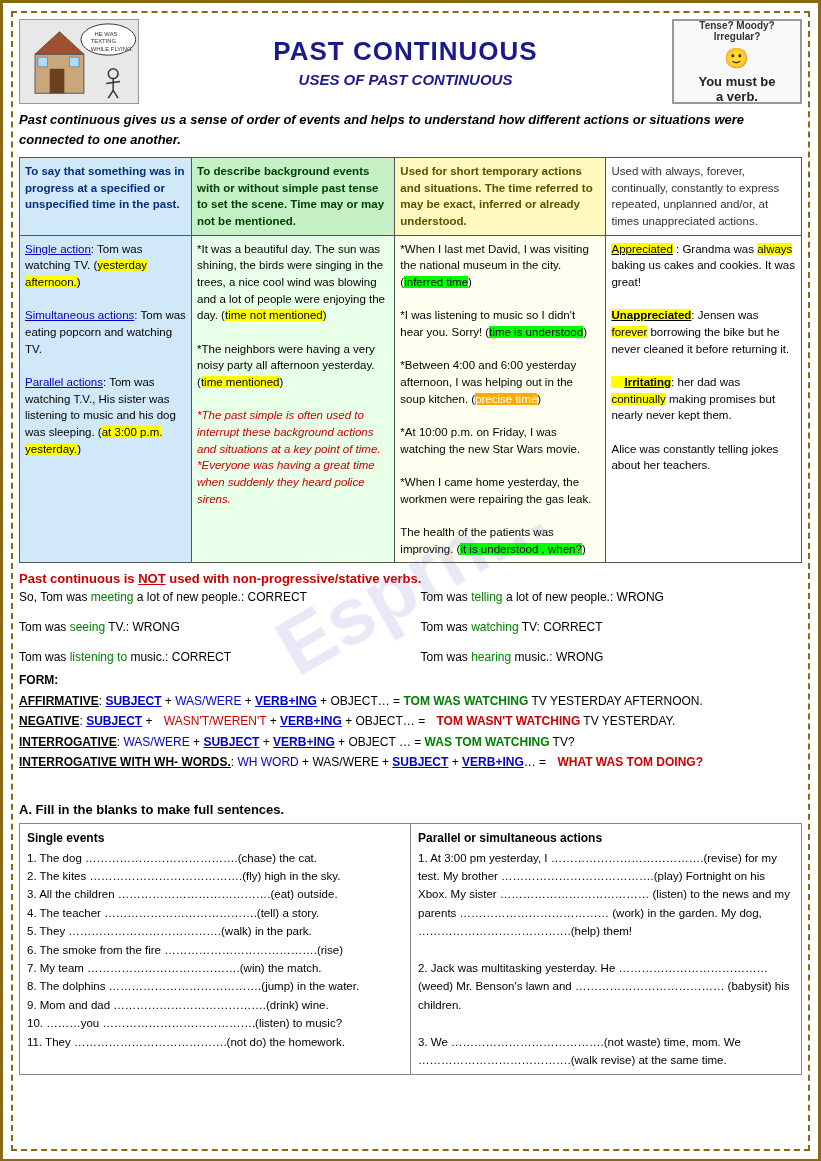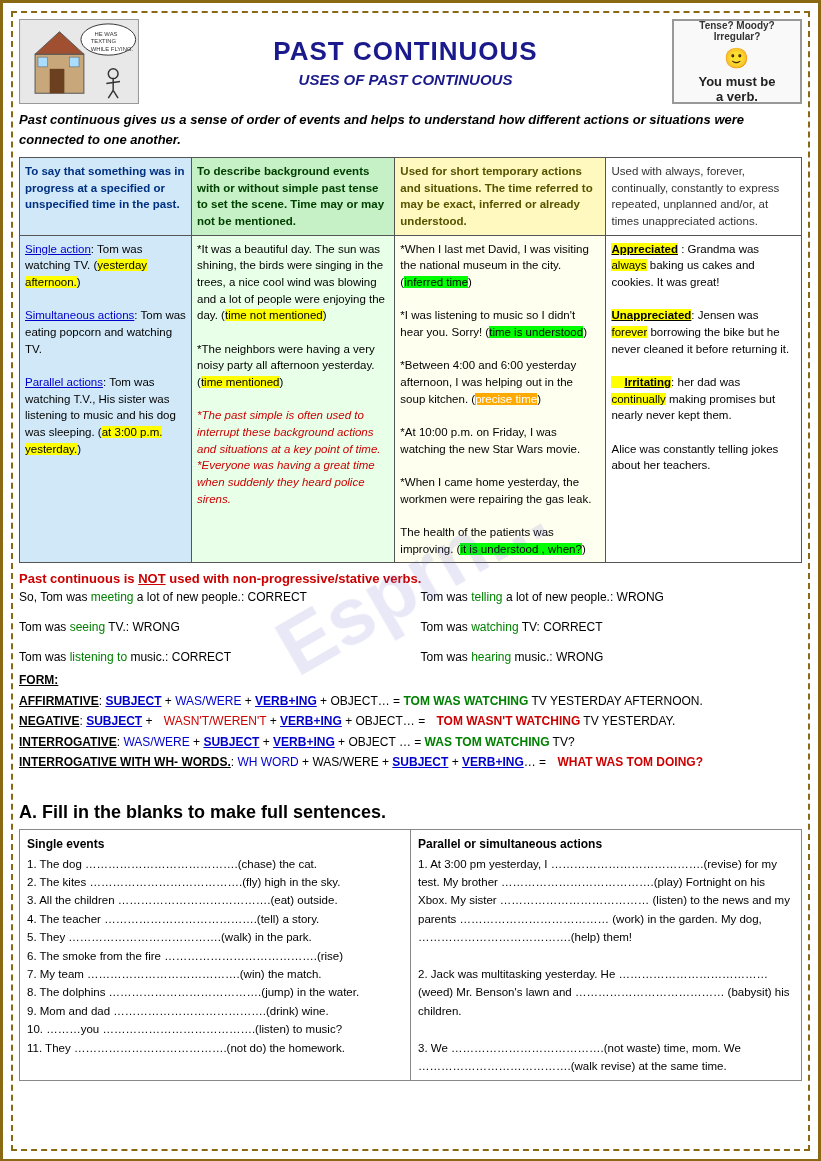--- a/index.html
+++ b/index.html
@@ -136,27 +136,26 @@
     }
 
     
     .form-section {
       font-size: 12px;
       margin-bottom: 8px;
       line-height: 1.7;
     }
     .form-section .form-title {
       font-weight: bold;
-      text-decoration: underline;
     }
 
     
     .exercise-title {
       font-weight: bold;
-      font-size: 18px;
+      font-size: 13px;
       margin: 8px 0 6px 0;
     }
     .exercise-table {
       width: 100%;
       border-collapse: collapse;
     }
     .exercise-table td {
       border: 1px solid #888;
       padding: 5px 7px;
       vertical-align: top;
@@ -175,21 +174,21 @@
       transform: translate(-50%, -50%) rotate(-30deg);
       font-size: 80px;
       color: rgba(100,100,200,0.15);
       font-weight: bold;
       pointer-events: none;
       z-index: 999;
       white-space: nowrap;
     }
     .appreciated-word {
       text-decoration: underline;
-      font-weight: bold;
+      font-weight: normal;
       background: #ffff00;
     }
     .unappreciated-word {
       text-decoration: underline;
       font-weight: bold;
       background: #ffff00;
     }
     .irritating-word {
       text-decoration: underline;
       font-weight: bold;

